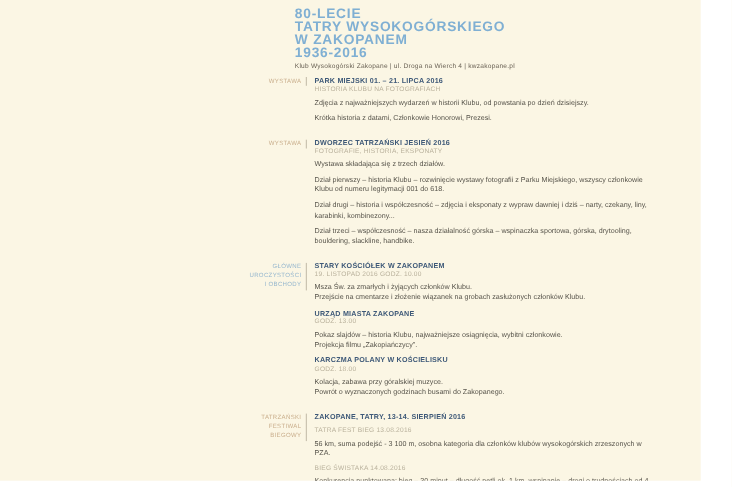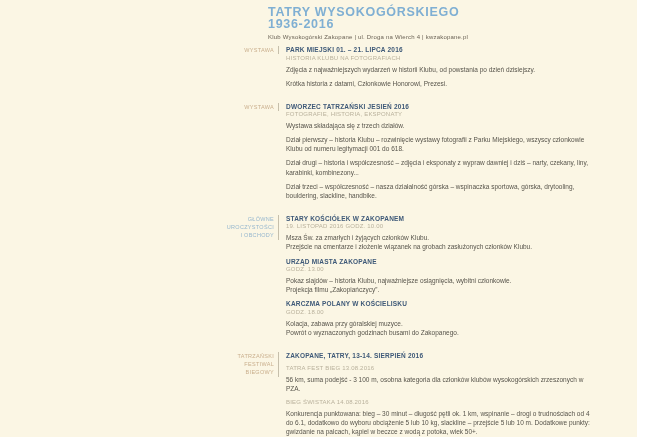--- a/index.html
+++ b/index.html
@@ -22,21 +22,23 @@
   .p{font-size:6.5px;line-height:1.4;color:var(--body,#57544b);margin-bottom:5px;white-space:pre-line;}
   .p:last-child{margin-bottom:0;}
 </style>
 </head>
 <body>
 
 <div class="canvas">
   <div class="page">
     <header>
       <h1 style="margin:0;">
+        <span class="title-line">80-LECIE</span>
         <span class="title-line">TATRY WYSOKOGÓRSKIEGO</span>
+        <span class="title-line">W ZAKOPANEM</span>
         <span class="title-line">1936-2016</span>
       </h1>
       <div class="subtitle">Klub Wysokogórski Zakopane  |  ul. Droga na Wierch 4  |  kwzakopane.pl</div>
     </header>
     <main id="sections">
         <section class="section">
           <div class="label-col">
             <span class="label tan">
               <div>WYSTAWA</div>
             </span>

